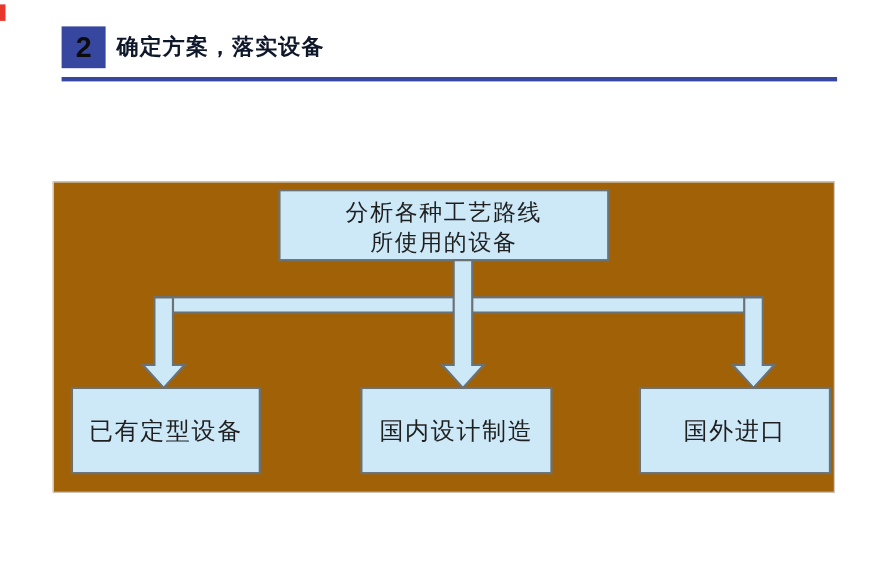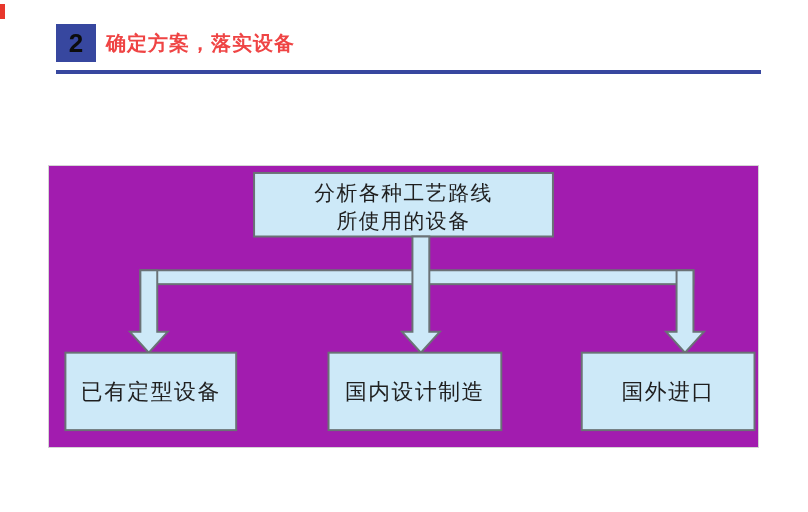--- a/index.html
+++ b/index.html
@@ -23,34 +23,34 @@
     background:#37479f;
     color:#0c0c0c;
     font-size:26px; font-weight:bold;
     text-align:center; line-height:38px;
   }
   .section-title {
     position:absolute; left:106px; top:24px;
     height:38px; line-height:38px;
     font-size:20px; font-weight:bold;
     letter-spacing:1px;
-    color:#ef4444;
+    color:#0f172a;
     white-space:nowrap;
   }
   .title-underline {
     position:absolute; left:56px; top:70px;
     width:705px; height:4px;
     background:#37479f;
   }
 
   
   .flow-panel {
     position:absolute; left:48px; top:165px;
     width:711px; height:283px;
-    background:#a21caf;
+    background:#a16207;
     border:1px solid #d4d4d4;
     box-sizing:border-box;
   }
   .flow-panel svg { display:block; }
 
   .shape {
     fill:#cde9f8;
     stroke:#6a7276;
     stroke-width:2px;
   }

